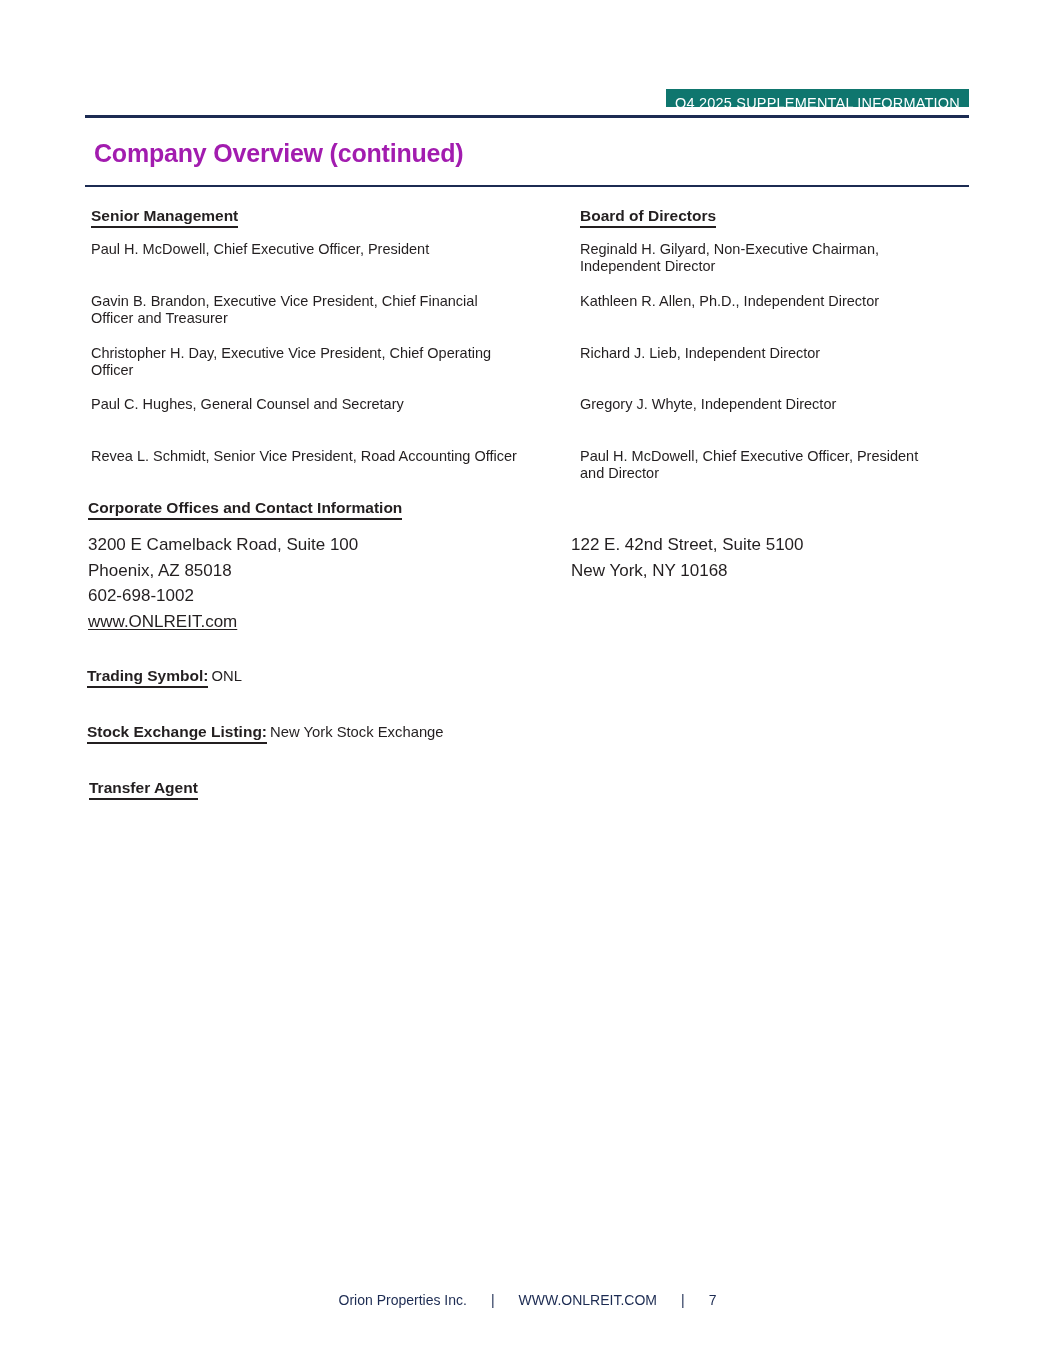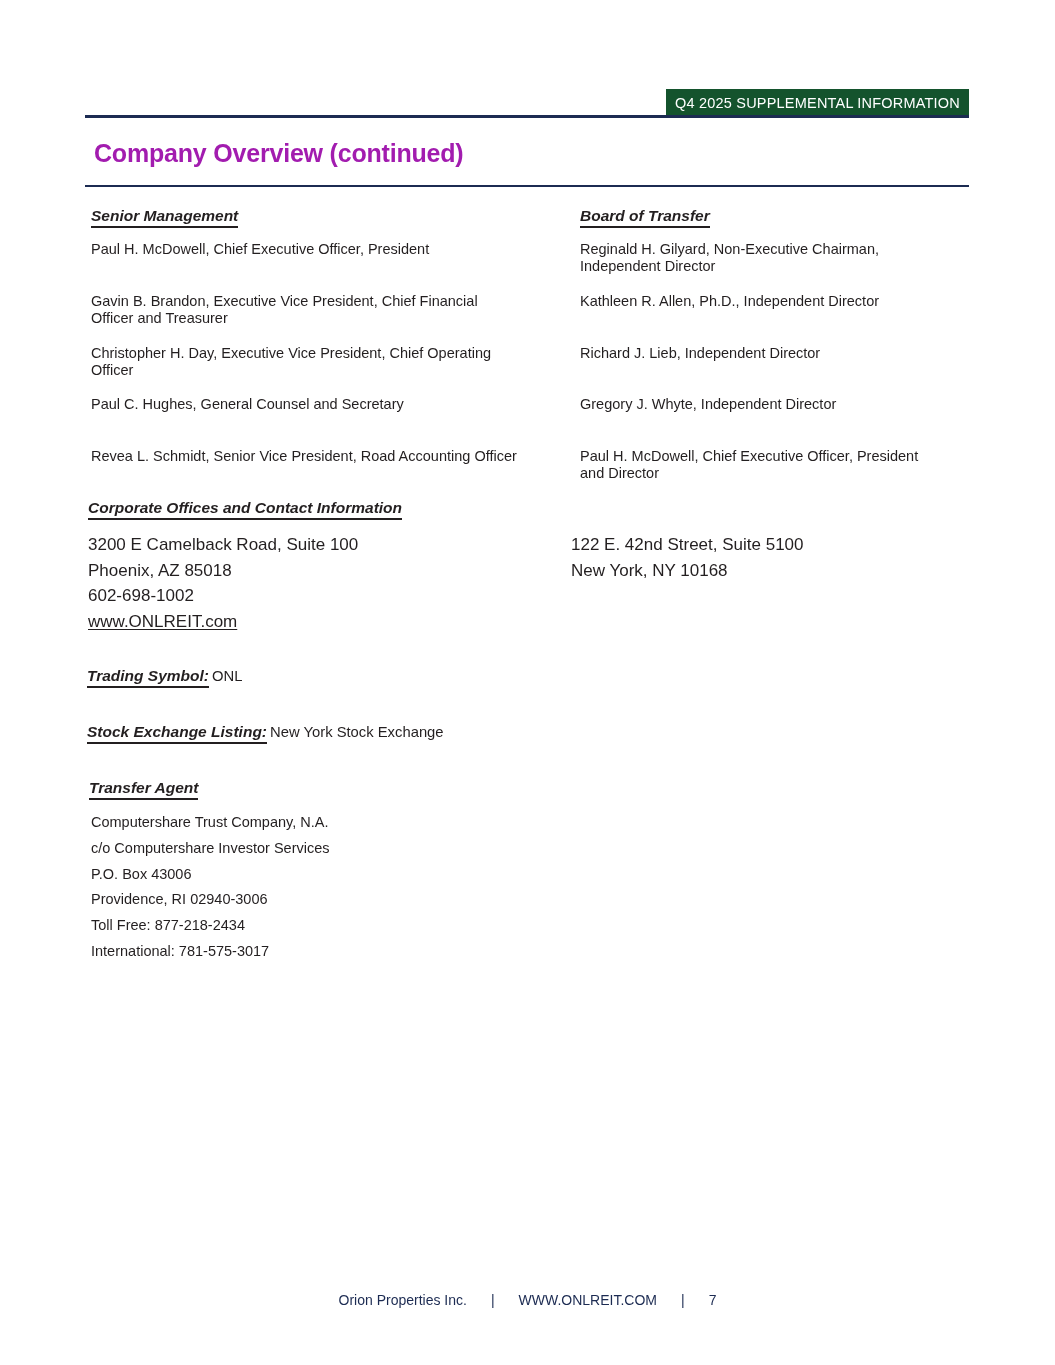--- a/index.html
+++ b/index.html
@@ -11,22 +11,22 @@
     background: #ffffff;
     font-family: "Liberation Sans", sans-serif;
     color: #231f20;
     overflow: hidden;
   }
   
   .badge {
     position: absolute;
     top: 89px;
     right: 86px;
-    height: 29px;
-    background: #14532d;
+    height: 18px;
+    background: #0f766e;
     color: #ffffff;
     font-size: 14.5px;
     line-height: 29px;
     padding: 0 9px;
     letter-spacing: 0.2px;
     white-space: nowrap;
   }
   .rule-top {
     position: absolute;
     left: 85px;
@@ -55,21 +55,20 @@
   
   .sec-heading {
     font-size: 15.5px;
     font-weight: bold;
     color: #231f20;
   }
   .sec-heading .ul, .kv-label {
     display: inline-block;
     border-bottom: 2px solid #231f20;
     padding-bottom: 1px;
-    font-style: italic;
   }
   
   .mgmt-grid {
     position: absolute;
     left: 91px;
     top: 207px;
     width: 878px;
     display: grid;
     grid-template-columns: 489px 389px;
   }
@@ -134,21 +133,21 @@
 
 <div class="page">
 
   <div class="badge">Q4 2025 SUPPLEMENTAL INFORMATION</div>
   <div class="rule-top"></div>
   <h1 class="page-title">Company Overview (continued)</h1>
   <div class="rule-title"></div>
 
   <div class="mgmt-grid">
     <div class="head-cell sec-heading"><span class="ul">Senior Management</span></div>
-    <div class="head-cell sec-heading"><span class="ul">Board of Transfer</span></div>
+    <div class="head-cell sec-heading"><span class="ul">Board of Directors</span></div>
 
     <div class="member">Paul H. McDowell, Chief Executive Officer, President</div>
     <div class="member">Reginald H. Gilyard, Non-Executive Chairman,
 Independent Director</div>
 
     <div class="member">Gavin B. Brandon, Executive Vice President, Chief Financial
 Officer and Treasurer</div>
     <div class="member">Kathleen R. Allen, Ph.D., Independent Director</div>
 
     <div class="member">Christopher H. Day, Executive Vice President, Chief Operating
@@ -181,28 +180,20 @@
 
   <div class="kv" style="top:667px">
     <span class="kv-label">Trading Symbol:</span><span class="kv-value">ONL</span>
   </div>
 
   <div class="kv" style="top:723px">
     <span class="kv-label">Stock Exchange Listing:</span><span class="kv-value">New York Stock Exchange</span>
   </div>
 
   <div class="transfer-heading sec-heading"><span class="ul">Transfer Agent</span></div>
-  <div class="ta-lines">
-    <div class="ta-line">Computershare Trust Company, N.A.</div>
-    <div class="ta-line">c/o Computershare Investor Services</div>
-    <div class="ta-line">P.O. Box 43006</div>
-    <div class="ta-line">Providence, RI 02940-3006</div>
-    <div class="ta-line">Toll Free: 877-218-2434</div>
-    <div class="ta-line">International: 781-575-3017</div>
-  </div>
 
   <div class="footer">
     <span>Orion Properties Inc.</span>
     <span class="sep">|</span>
     <span>WWW.ONLREIT.COM</span>
     <span class="sep">|</span>
     <span>7</span>
   </div>
 
 </div>

